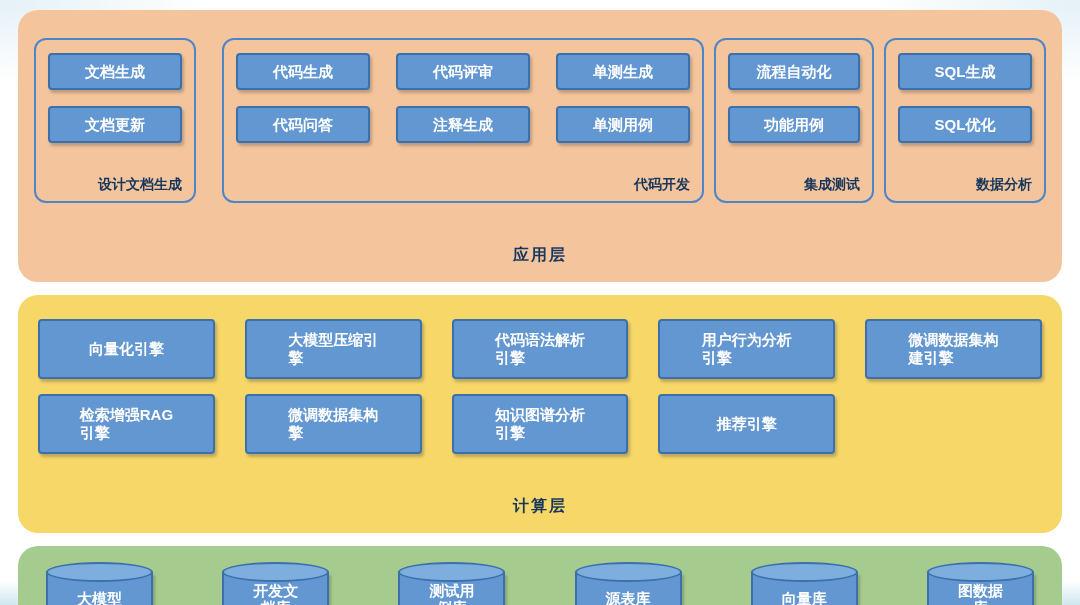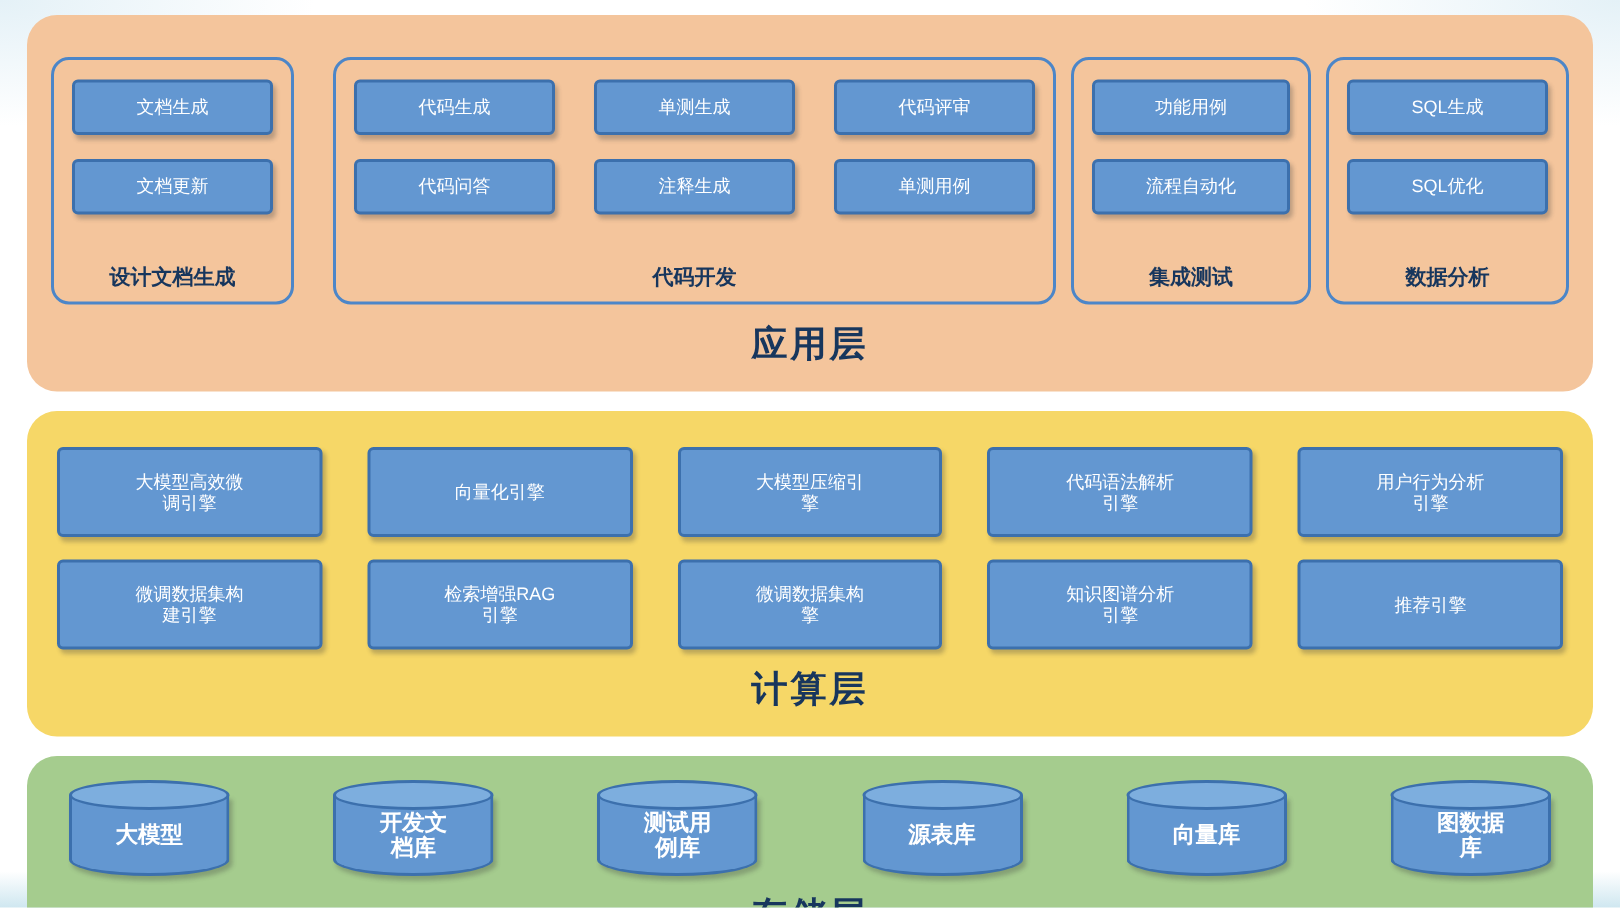--- a/index.html
+++ b/index.html
@@ -30,63 +30,64 @@
   }
   .storage-band {
     margin-top: 13px;
     background: var(--storage-bg, #a5cc8e);
     padding: 16px 26px 2px;
   }
 
   .layer-label {
     text-align: center;
     color: var(--label-text, #17365d);
-    font-size: 24px;
+    font-size: 16px;
     font-weight: bold;
     padding: 10px 0 10px;
     letter-spacing: 2px;
+    margin-top: 32px;
   }
 
   
   .app-groups { display: flex; gap: 10px; align-items: stretch; }
   .group {
     border: 2px solid var(--group-border, #4c86c8);
     border-radius: 12px;
     padding: 13px 12px 7px;
     display: flex;
     flex-direction: column;
     justify-content: space-between;
   }
   .g0 { flex: 0 0 162px; }
   .g1 { flex: 1 1 auto; margin-left: 16px; }
   .g2 { flex: 0 0 160px; }
   .g3 { flex: 0 0 162px; gap: 21px; }
   .group-items { display: grid; gap: 16px 26px; align-content: start; }
   .cols-1 { grid-template-columns: 1fr; }
   .cols-3 { grid-template-columns: repeat(3, 1fr); }
   .group-label {
-    text-align: center;
+    text-align: right;
     color: var(--label-text, #17365d);
     font-size: 14px;
     font-weight: bold;
     margin-top: 12px;
   }
 
   
   .node {
     background: var(--node-fill, #6397d1);
     border: 2px solid var(--node-border, #3c70ad);
     border-radius: 4px;
     color: var(--node-text, #ffffff);
-    font-size: 12px;
-    font-weight: normal;
+    font-size: 15px;
+    font-weight: bold;
     display: flex;
     align-items: center;
     justify-content: center;
-    text-align: center;
+    text-align: left;
     height: 37px;
     box-shadow: 2px 3px 3px rgba(60,60,60,0.3);
     white-space: pre-line;
     line-height: 1.2;
   }
 
   
   .comp-grid { display: grid; grid-template-columns: repeat(5, 1fr); gap: 15px 30px; }
   .comp-node { height: 60px; }
 
@@ -130,53 +131,51 @@
         <div class="group-items cols-1">
           <div class="node">文档生成</div>
           <div class="node">文档更新</div>
         </div>
         <div class="group-label">设计文档生成</div>
       </div>
 
       <div class="group g1">
         <div class="group-items cols-3">
           <div class="node">代码生成</div>
+          <div class="node">代码评审</div>
           <div class="node">单测生成</div>
-          <div class="node">代码评审</div>
           <div class="node">代码问答</div>
           <div class="node">注释生成</div>
           <div class="node">单测用例</div>
         </div>
         <div class="group-label">代码开发</div>
       </div>
 
       <div class="group g2">
         <div class="group-items cols-1">
+          <div class="node">流程自动化</div>
           <div class="node">功能用例</div>
-          <div class="node">流程自动化</div>
         </div>
         <div class="group-label">集成测试</div>
       </div>
 
       <div class="group g3">
         <div class="group-items cols-1">
           <div class="node">SQL生成</div>
           <div class="node">SQL优化</div>
         </div>
         <div class="group-label">数据分析</div>
       </div>
 
     </div>
     <div class="layer-label">应用层</div>
   </section>
 
   <section class="band comp-band">
     <div class="comp-grid">
-      <div class="node comp-node">大模型高效微
-调引擎</div>
       <div class="node comp-node">向量化引擎</div>
       <div class="node comp-node">大模型压缩引
 擎</div>
       <div class="node comp-node">代码语法解析
 引擎</div>
       <div class="node comp-node">用户行为分析
 引擎</div>
       <div class="node comp-node">微调数据集构
 建引擎</div>
       <div class="node comp-node">检索增强RAG

